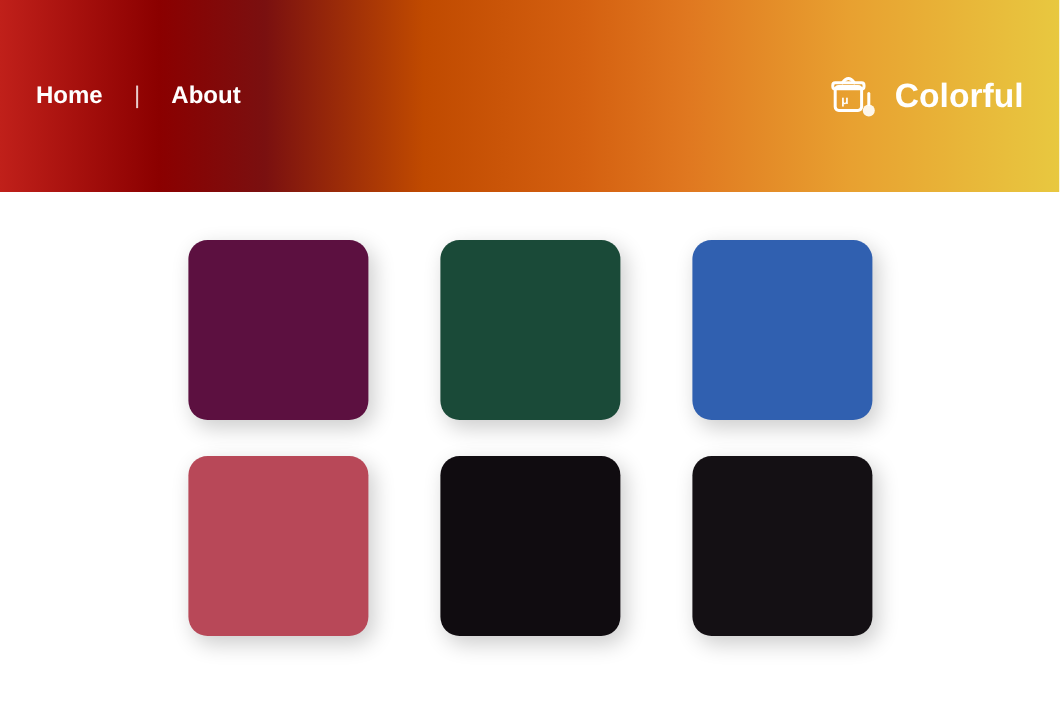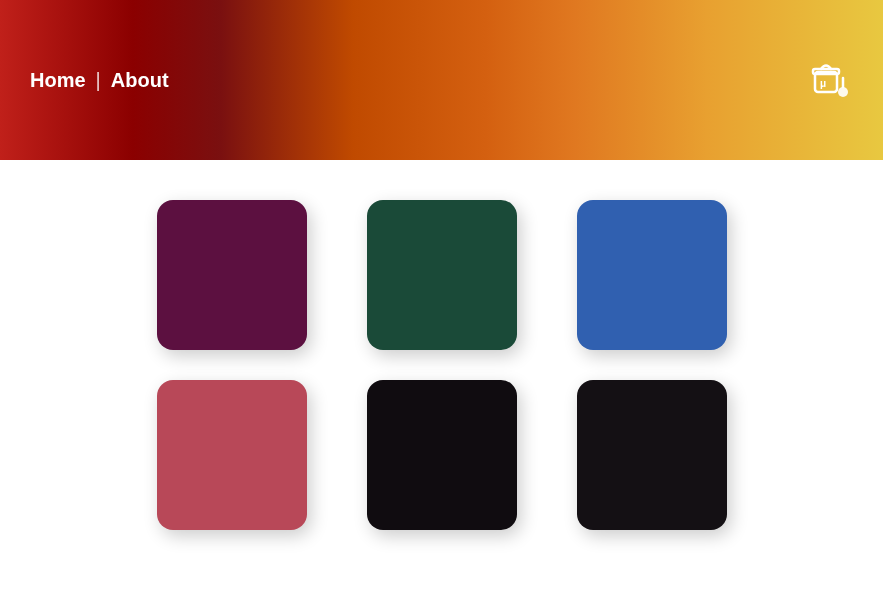--- a/index.html
+++ b/index.html
@@ -41,21 +41,21 @@
         #e8c840 100%
       );
       z-index: 0;
     }
 
     .hero-nav {
       position: relative;
       z-index: 1;
       display: flex;
       align-items: center;
-      gap: 0;
+      gap: 16px;
     }
 
     .nav-link {
       color: #fff;
       font-size: 20px;
       font-weight: 600;
       text-decoration: none;
       cursor: pointer;
     }
 
@@ -143,20 +143,21 @@
         <rect x="6" y="11" width="26" height="5" rx="2" ry="2" fill="none" stroke="white" stroke-width="2.5"></rect>
 
         <path d="M14 11 Q19 4 24 11" fill="none" stroke="white" stroke-width="2.5" stroke-linecap="round"></path>
 
         <text x="13" y="29" font-size="10" fill="white" font-family="Arial" font-weight="bold">μ</text>
 
         <circle cx="36" cy="34" r="5" fill="white" opacity="0.9"></circle>
         <path d="M36 20 L36 29" stroke="white" stroke-width="2.5" stroke-linecap="round"></path>
       </svg>
     </div>
+    <span class="brand-name">Colorful</span>
   </div>
 </header>
 
 <main class="swatches-section">
 
   <div class="swatches-row">
     <div class="swatch swatch-purple"></div>
     <div class="swatch swatch-dark-green"></div>
     <div class="swatch swatch-blue"></div>
   </div>

